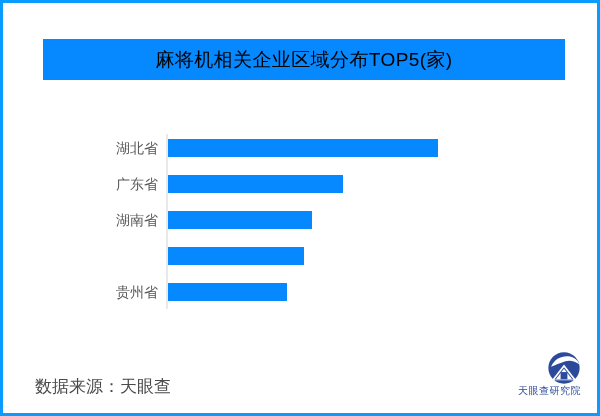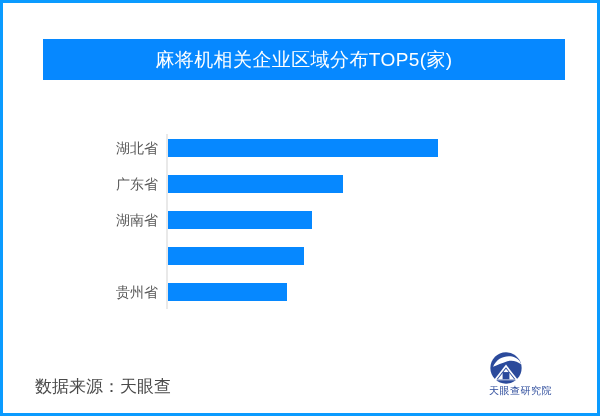--- a/index.html
+++ b/index.html
@@ -30,21 +30,21 @@
     left: 40px;
     top: 36px;
     width: 522px;
     height: 41px;
     background: #0688ff;
     display: flex;
     align-items: center;
     justify-content: center;
   }
   #title-text {
-    color: #ffffff;
+    color: #000000;
     font-size: 19px;
     letter-spacing: 0.4px;
     white-space: nowrap;
     line-height: 1;
   }
 
   
   #chart {
     position: absolute;
     left: 0;
@@ -104,21 +104,21 @@
   }
 
   #logo-block {
     position: absolute;
     left: 486px;
     top: 348px;
     width: 92px;
     height: 50px;
     display: flex;
     flex-direction: column;
-    align-items: flex-start;
+    align-items: flex-end;
   }
   #logo-mark {
     width: 34px;
     height: 34px;
     display: block;
   }
   #logo-wordmark {
     margin-top: 1px;
     font-size: 10px;
     color: #2b4a9b;

